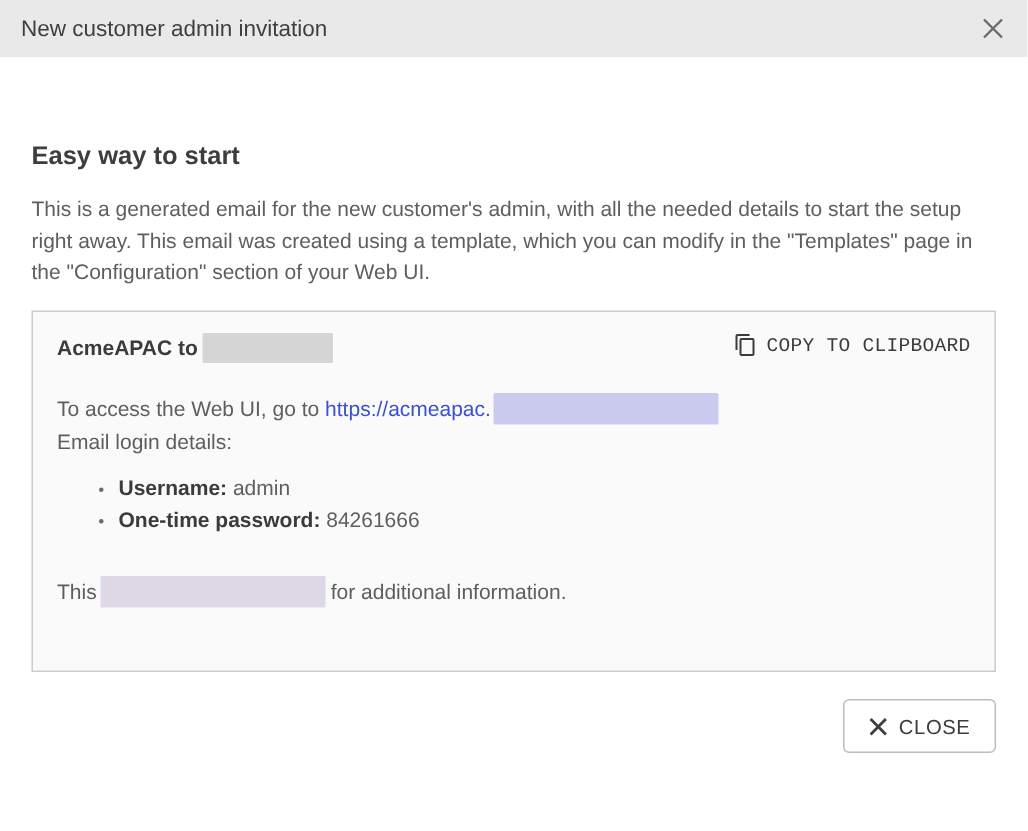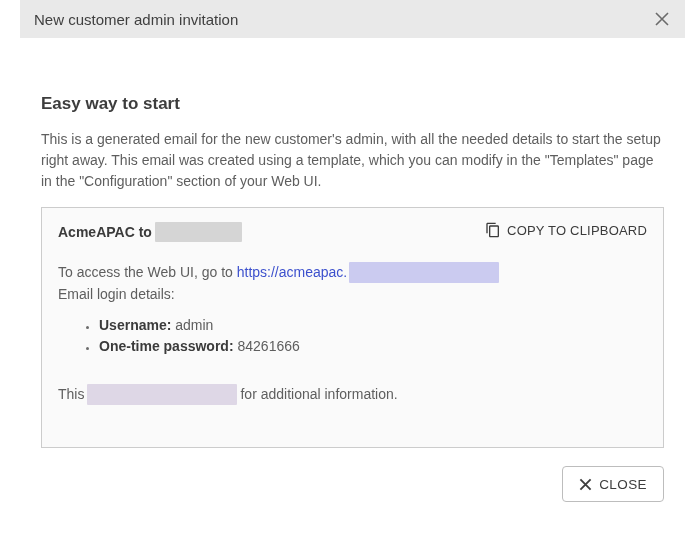--- a/index.html
+++ b/index.html
@@ -16,21 +16,21 @@
     --redaction-pink:#ded7e6;
     --button-border:#bdbdbd;
   }
   *{box-sizing:border-box;}
   html,body{margin:0;padding:0;}
   body{
     width:685px;height:554px;overflow:hidden;background:#ffffff;
     font-family:"Liberation Sans", sans-serif;
     color:var(--body-text);
   }
-  .dialog{width:685px;height:398px;display:flex;flex-direction:column;padding-left:20px;}
+  .dialog{width:685px;height:398px;display:flex;flex-direction:column;}
   .dialog-header{
     height:38px;background:var(--header-bg);
     display:flex;align-items:center;justify-content:space-between;
     padding:0 14px;flex:0 0 auto;
   }
   .dialog-title{font-size:15px;color:var(--title-text);}
   .header-close{
     width:18px;height:18px;display:flex;align-items:center;justify-content:center;
     cursor:pointer;color:#6b6b6b;
   }
@@ -50,21 +50,21 @@
     padding:12px 16px 16px 16px;
     font-size:14px;color:var(--body-text);
     min-height:241px;
   }
   .email-box b{color:var(--bold-text);font-weight:bold;}
   .row1{display:flex;align-items:flex-start;justify-content:space-between;}
   .welcome-line{padding-top:3px;}
   .copy-btn{
     display:flex;align-items:center;gap:6px;
     background:none;border:none;padding:2px 0;margin:0;
-    font-family:Liberation Sans, sans-serif;
+    font-family:Liberation Mono, monospace;
     font-size:13px;color:#3b3b3b;letter-spacing:.2px;cursor:pointer;
   }
   .copy-btn svg{flex:0 0 auto;}
   .redact{
     display:inline-block;vertical-align:middle;border-radius:1px;
     margin:0 3px;position:relative;top:-1px;
   }
   .redact.gray{background:var(--redaction-gray);}
   .redact.lav{background:var(--redaction-lavender);}
   .redact.pink{background:var(--redaction-pink);}

